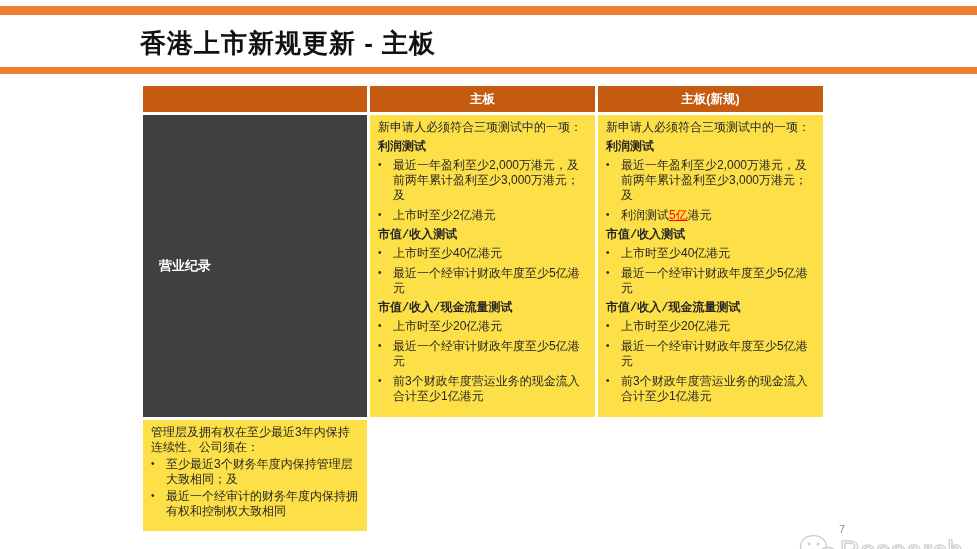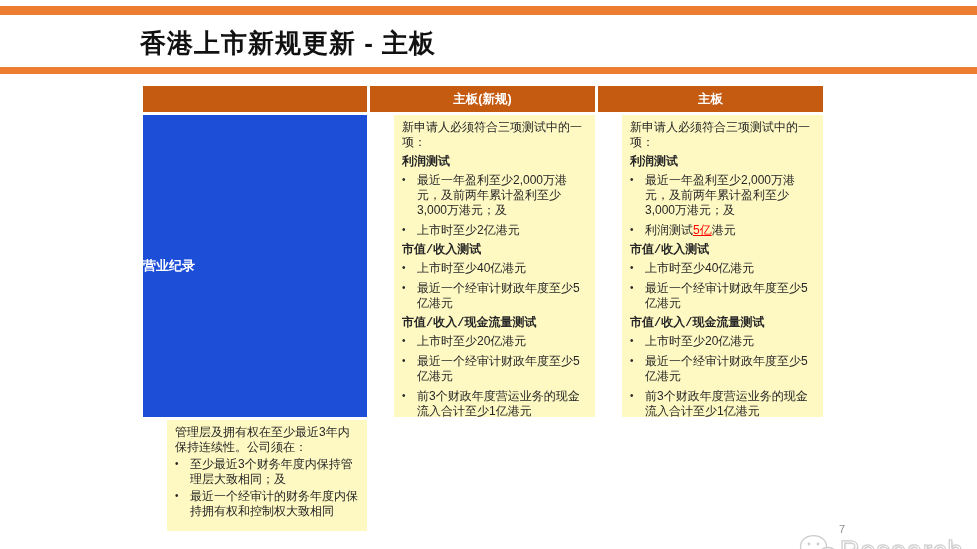--- a/index.html
+++ b/index.html
@@ -18,25 +18,25 @@
     position:absolute;left:143px;top:86px;width:680px;
     display:grid;grid-template-columns:224px 225px 225px;grid-template-rows:26px 302px 111px;
     gap:3px;
   }
   .cell{box-sizing:border-box;overflow:hidden;}
   .head{
     background:#C55A11;color:#ffffff;font-weight:700;font-size:12.5px;
     display:flex;align-items:center;justify-content:center;
   }
   .label{
-    background:#1d4ed8;color:#ffffff;font-weight:700;font-size:13px;
-    display:flex;align-items:center;padding:0 0;
+    background:#404040;color:#ffffff;font-weight:700;font-size:13px;
+    display:flex;align-items:center;padding:0 16px;
   }
   .content{
-    background:#fef9c3;padding:5px 8px 0 8px;font-size:12px;line-height:1.25;color:#262626;margin-left:24px;
+    background:#fde047;padding:5px 8px 0 8px;font-size:12px;line-height:1.25;color:#262626;
   }
   .intro{margin:0 0 3px 0;}
   .sec{margin:5px 0 3px 0;font-weight:700;font-family:Liberation Mono, monospace;}
   .bullet{display:flex;margin:0 0 5px 0;}
   .bullet .dot{flex:0 0 15px;font-size:10px;padding-top:1px;}
   .bullet .bt{flex:1;}
   .tight .intro{margin:0 0 2px 0;}
   .tight .bullet{margin:0 0 2px 0;}
   .hl{color:#FF0000;text-decoration:underline;}
 
@@ -52,22 +52,22 @@
 </head>
 <body>
 
 <div class="top-bar"></div>
 <h1 class="title">香港上市新规更新 - 主板</h1>
 <div class="rule"></div>
 
 <div class="rules-table">
 
   <div class="cell head"></div>
+  <div class="cell head">主板</div>
   <div class="cell head">主板(新规)</div>
-  <div class="cell head">主板</div>
 
   <div class="cell label">
     <span>营业纪录</span>
   </div>
 
   <div class="cell content">
     <div class="intro">新申请人必须符合三项测试中的一项：</div>
     <div class="sec">利润测试</div>
     <div class="bullet">
       <span class="dot">•</span>

